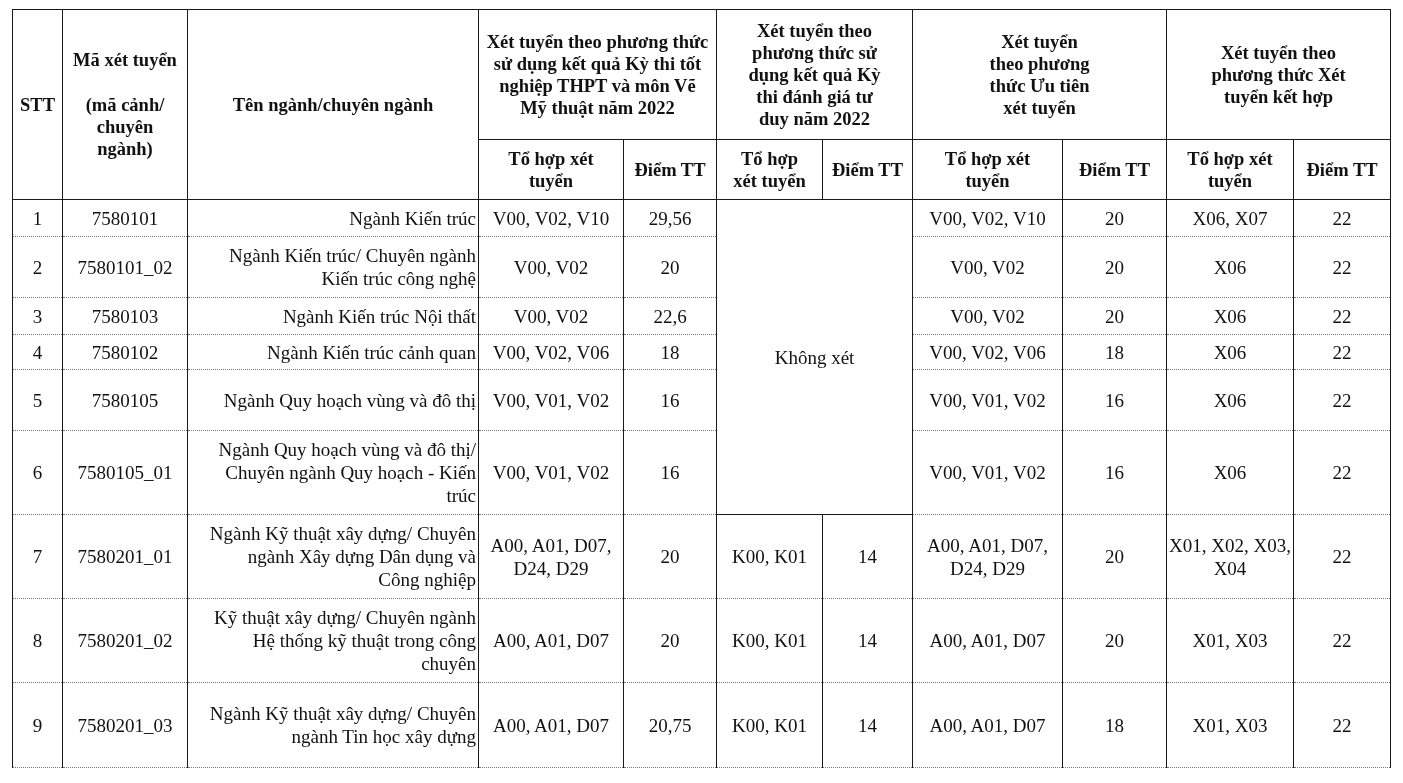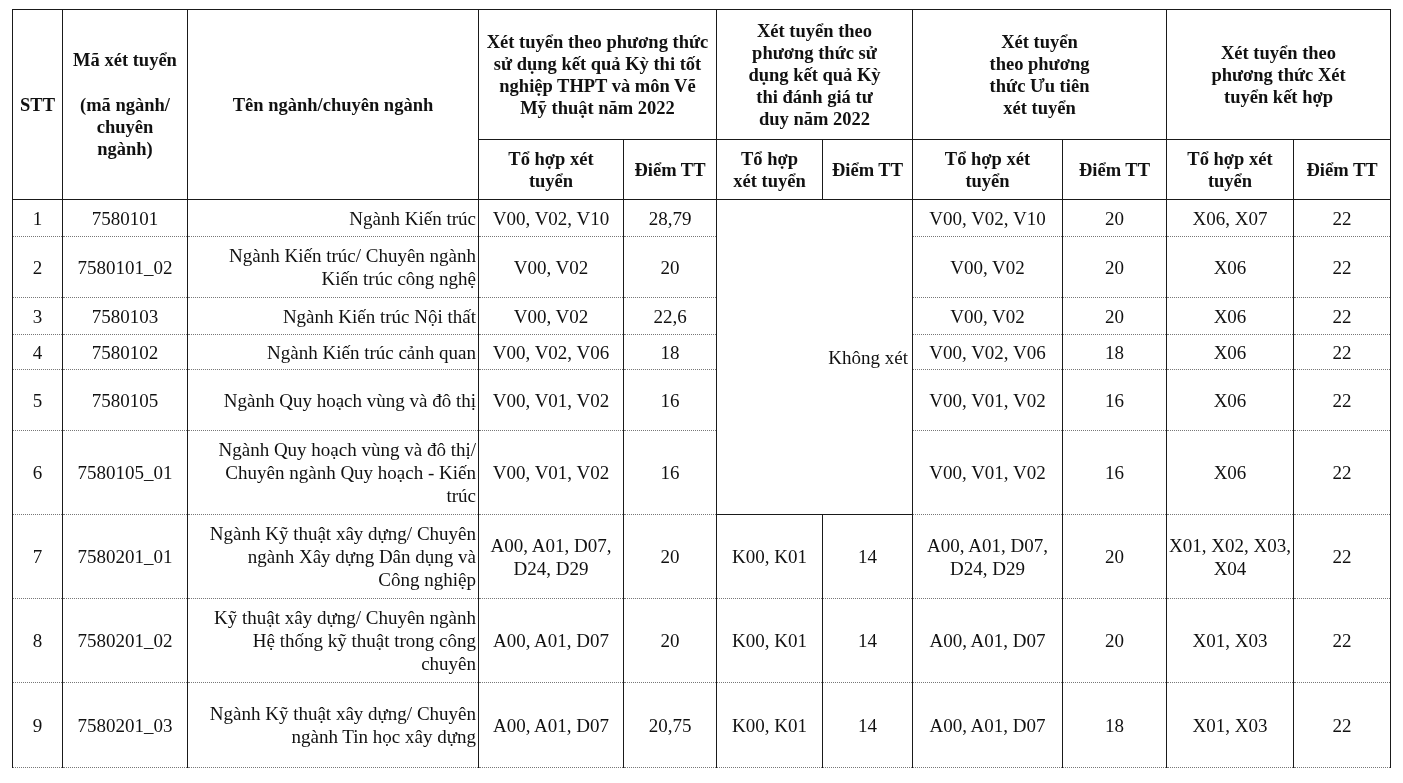--- a/index.html
+++ b/index.html
@@ -6,21 +6,21 @@
   body { width: 1403px; height: 783px; overflow: hidden; position: relative;
          font-family: "Liberation Serif", "DejaVu Serif", serif; color: #111; }
   table.adm { position: absolute; left: 12px; top: 9px; border-collapse: collapse;
               table-layout: fixed; width: 1378px; }
   table.adm th, table.adm td { border: 1.5px solid #1a1a1a; padding: 0 4px; text-align: center;
               vertical-align: middle; font-size: 19px; line-height: 23px; }
   table.adm th { font-weight: bold; font-size: 18.5px; line-height: 22px; }
   table.adm td.name { text-align: right; padding-left: 14px; padding-right: 2px; }
   table.adm tbody td { border-top: 1px dotted #777; border-bottom: 1px dotted #777; }
   table.adm tbody tr:last-child td { border-bottom: 1px dotted #777; }
-  table.adm td.merged { border-top: 1.5px solid #1a1a1a; border-bottom: 1.5px solid #1a1a1a; text-align: right; }
+  table.adm td.merged { border-top: 1.5px solid #1a1a1a; border-bottom: 1.5px solid #1a1a1a; }
   .hdr-group { height: 130px; }
   .hdr-sub { height: 60px; }
 </style>
 </head>
 <body>
 
 <table class="adm">
   <colgroup>
     <col style="width:50px">
       <col style="width:125px">
@@ -32,21 +32,21 @@
     <col style="width:150px">
       <col style="width:104px">
     <col style="width:127px">
       <col style="width:97px">
   </colgroup>
   <thead>
     <tr class="hdr-group">
       <th rowspan="2">STT</th>
       <th rowspan="2">
         <div style="margin-bottom:23px">Mã xét tuyển</div>
-        <div style="padding:0 8px">(mã ngành/ chuyên ngành)</div>
+        <div style="padding:0 8px">(mã cảnh/ chuyên ngành)</div>
       </th>
       <th rowspan="2">Tên ngành/chuyên ngành</th>
       <th colspan="2" style="padding:0 6px">Xét tuyển theo phương thức sử dụng kết quả Kỳ thi tốt nghiệp THPT và môn Vẽ Mỹ thuật năm 2022</th>
       <th colspan="2" style="padding:0 30px">Xét tuyển theo phương thức sử dụng kết quả Kỳ thi đánh giá tư duy năm 2022</th>
       <th colspan="2" style="padding:0 70px">Xét tuyển theo phương thức Ưu tiên xét tuyển</th>
       <th colspan="2" style="padding:0 40px">Xét tuyển theo phương thức Xét tuyển kết hợp</th>
     </tr>
     <tr class="hdr-sub">
       <th style="padding:0 20px">Tổ hợp xét tuyển</th>
       <th>Điểm TT</th>
@@ -57,21 +57,21 @@
       <th style="padding:0 20px">Tổ hợp xét tuyển</th>
       <th>Điểm TT</th>
     </tr>
   </thead>
   <tbody>
     <tr style="height:37px">
       <td>1</td>
       <td>7580101</td>
       <td class="name">Ngành Kiến trúc</td>
       <td>V00, V02, V10</td>
-      <td>28,79</td>
+      <td>29,56</td>
       <td colspan="2" rowspan="6" class="merged">Không xét</td>
       <td>V00, V02, V10</td>
       <td>20</td>
       <td>X06, X07</td>
       <td>22</td>
     </tr>
     <tr style="height:61px">
       <td>2</td>
       <td>7580101_02</td>
       <td class="name">Ngành Kiến trúc/ Chuyên ngành Kiến trúc công nghệ</td>

